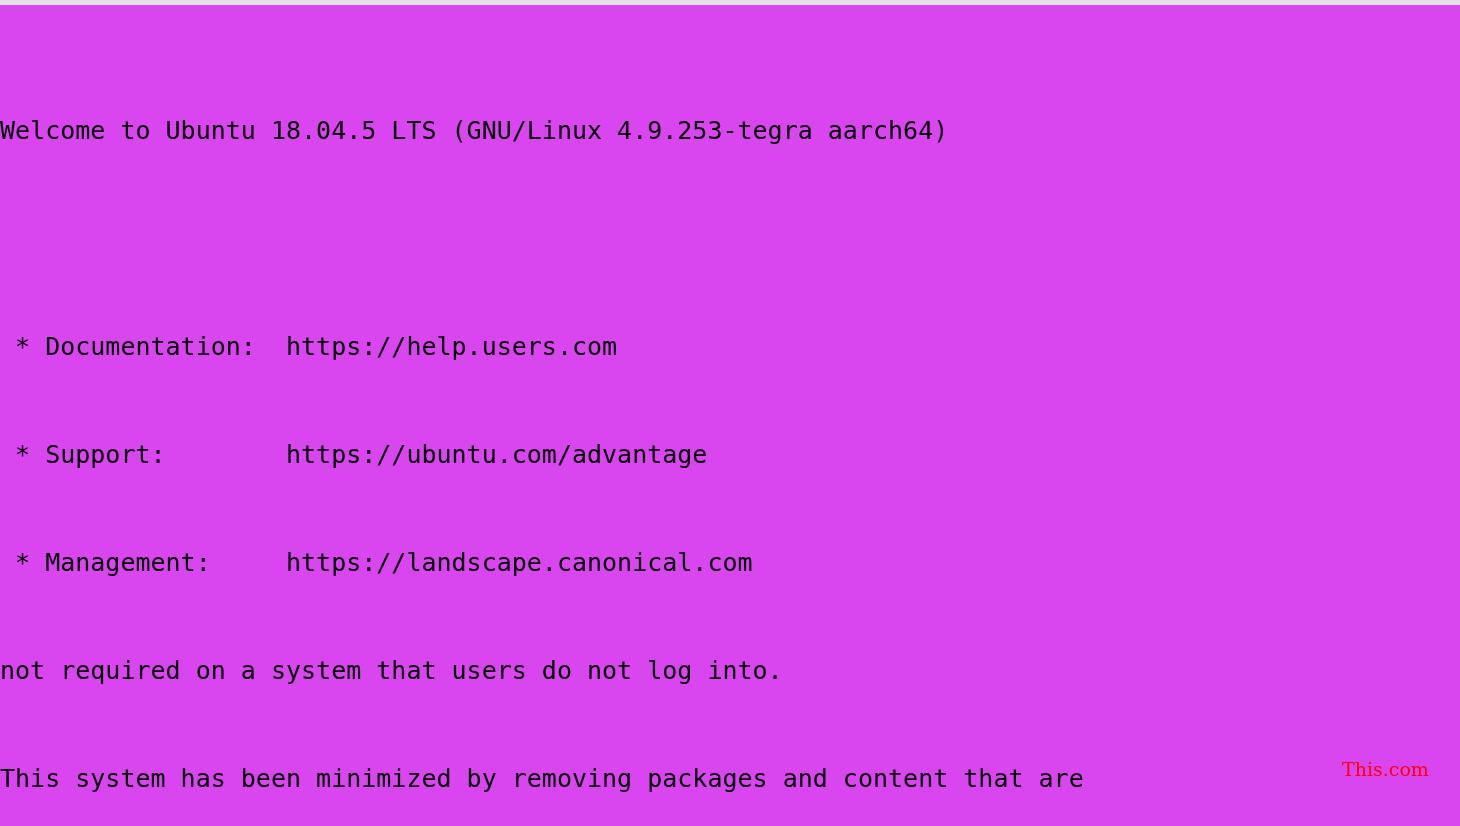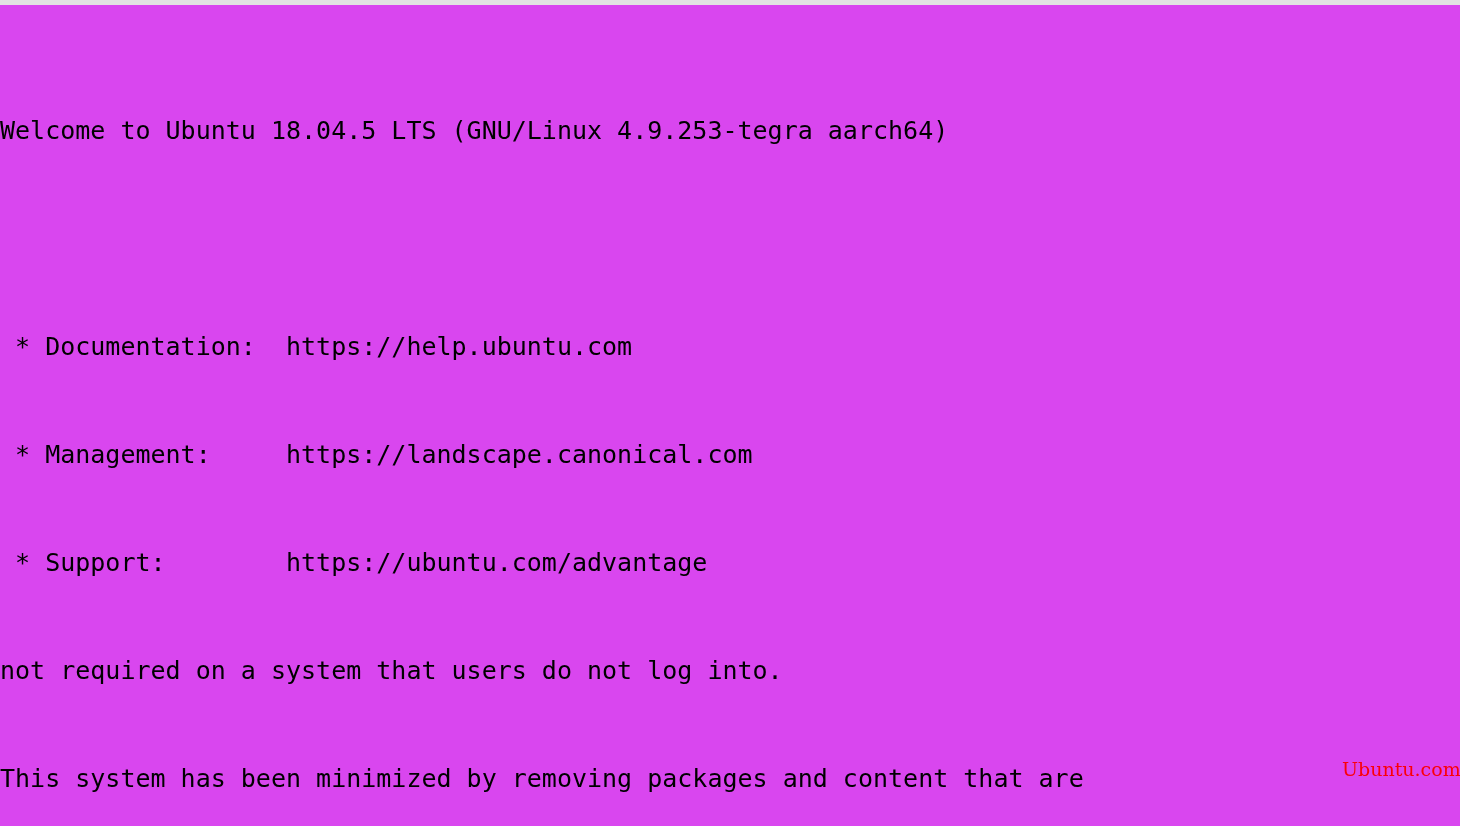--- a/index.html
+++ b/index.html
@@ -64,31 +64,31 @@
 </style>
 </head>
 <body>
 
 <div class="top-edge-band"></div>
 
 <div class="terminal">
 
   <div class="line">Welcome to Ubuntu 18.04.5 LTS (GNU/Linux 4.9.253-tegra aarch64)</div>
   <div class="line blank"> </div>
-  <div class="line"> * Documentation:  https://help.ubuntu.com</div>
+  <div class="line"> * Documentation:  https://help.users.com</div>
+  <div class="line"> * Support:        https://ubuntu.com/advantage</div>
   <div class="line"> * Management:     https://landscape.canonical.com</div>
-  <div class="line"> * Support:        https://ubuntu.com/advantage</div>
   <div class="line">not required on a system that users do not log into.</div>
   <div class="line">This system has been minimized by removing packages and content that are</div>
   
   
   
   
   
   
   
   
 
   
 
 </div>
 
-<div class="watermark">Ubuntu.com</div>
+<div class="watermark">This.com</div>
 
 </body></html>

